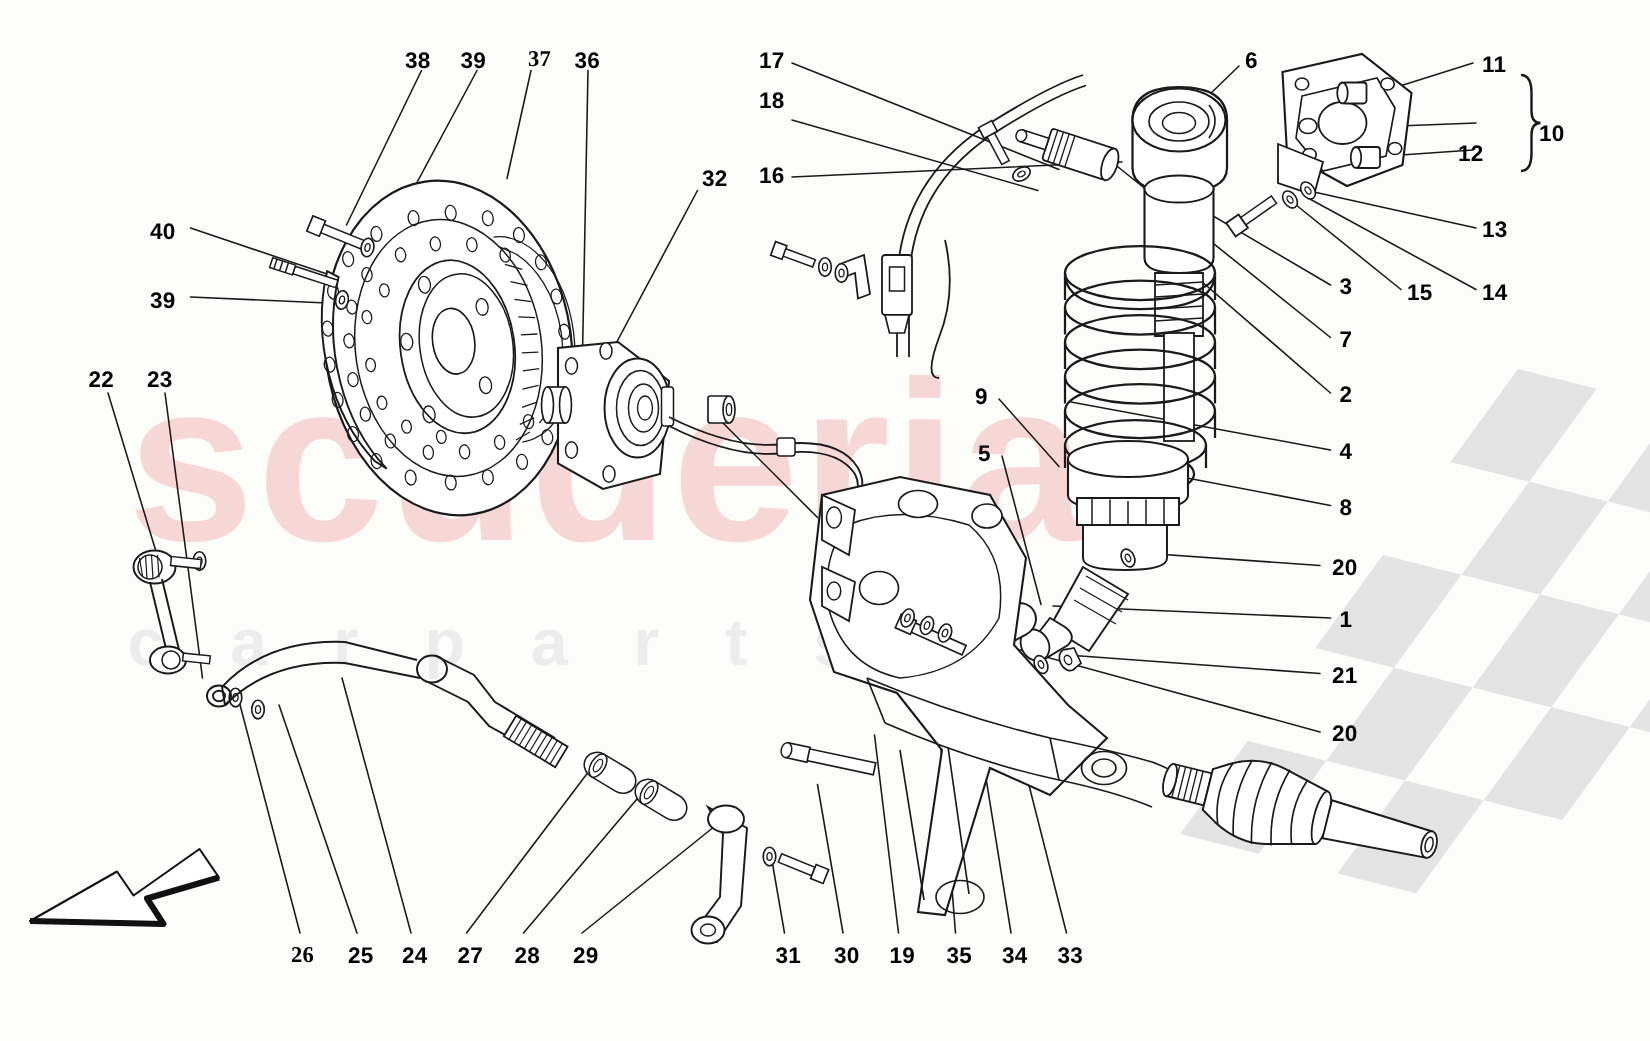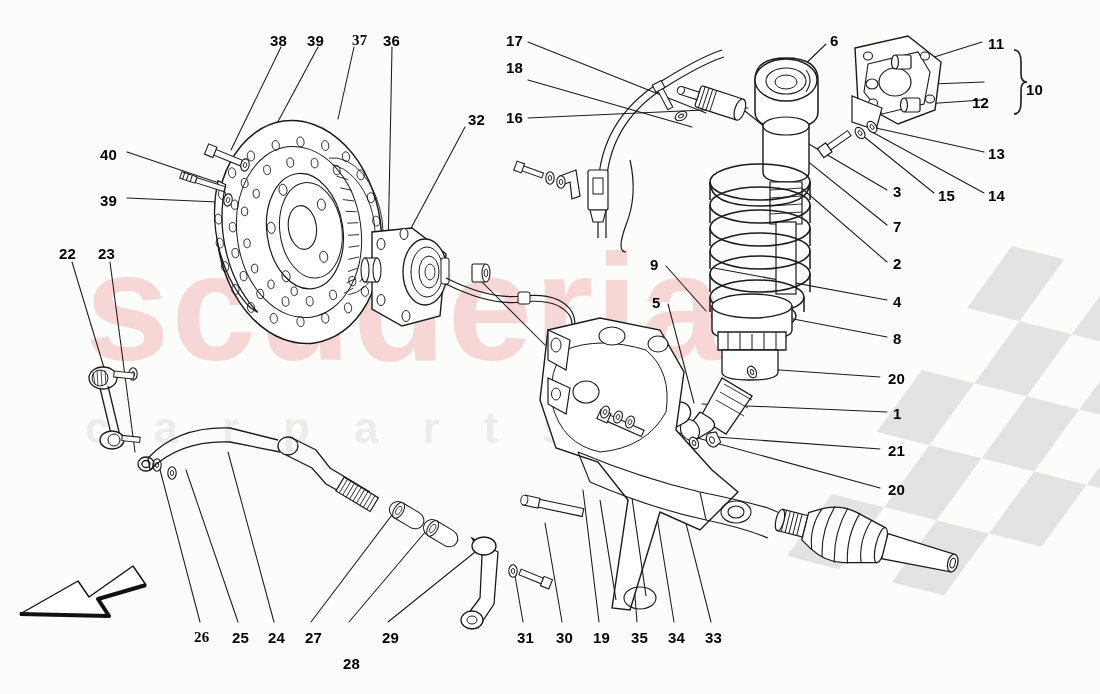--- a/index.html
+++ b/index.html
@@ -544,21 +544,21 @@
       <div class="callout" style="left: 652px; top: 295px;">5</div>
       <div class="callout" style="left: 893px; top: 331px;">8</div>
       <div class="callout" style="left: 888px; top: 371px;">20</div>
       <div class="callout" style="left: 893px; top: 406px;">1</div>
       <div class="callout" style="left: 888px; top: 443px;">21</div>
       <div class="callout" style="left: 888px; top: 482px;">20</div>
       <div class="callout" style="left: 194px; top: 630px; font-family: Liberation Serif, serif;">26</div>
       <div class="callout" style="left: 232px; top: 630px;">25</div>
       <div class="callout" style="left: 268px; top: 630px;">24</div>
       <div class="callout" style="left: 305px; top: 630px;">27</div>
-      <div class="callout" style="left: 343px; top: 630px; margin-top: 26px;">28</div>
+      <div class="callout" style="left: 343px; top: 630px;">28</div>
       <div class="callout" style="left: 382px; top: 630px;">29</div>
       <div class="callout" style="left: 517px; top: 630px; text-align: right;">31</div>
       <div class="callout" style="left: 556px; top: 630px;">30</div>
       <div class="callout" style="left: 593px; top: 630px;">19</div>
       <div class="callout" style="left: 631px; top: 630px;">35</div>
       <div class="callout" style="left: 668px; top: 630px;">34</div>
       <div class="callout" style="left: 705px; top: 630px;">33</div>
     </div>
 
 </div>

